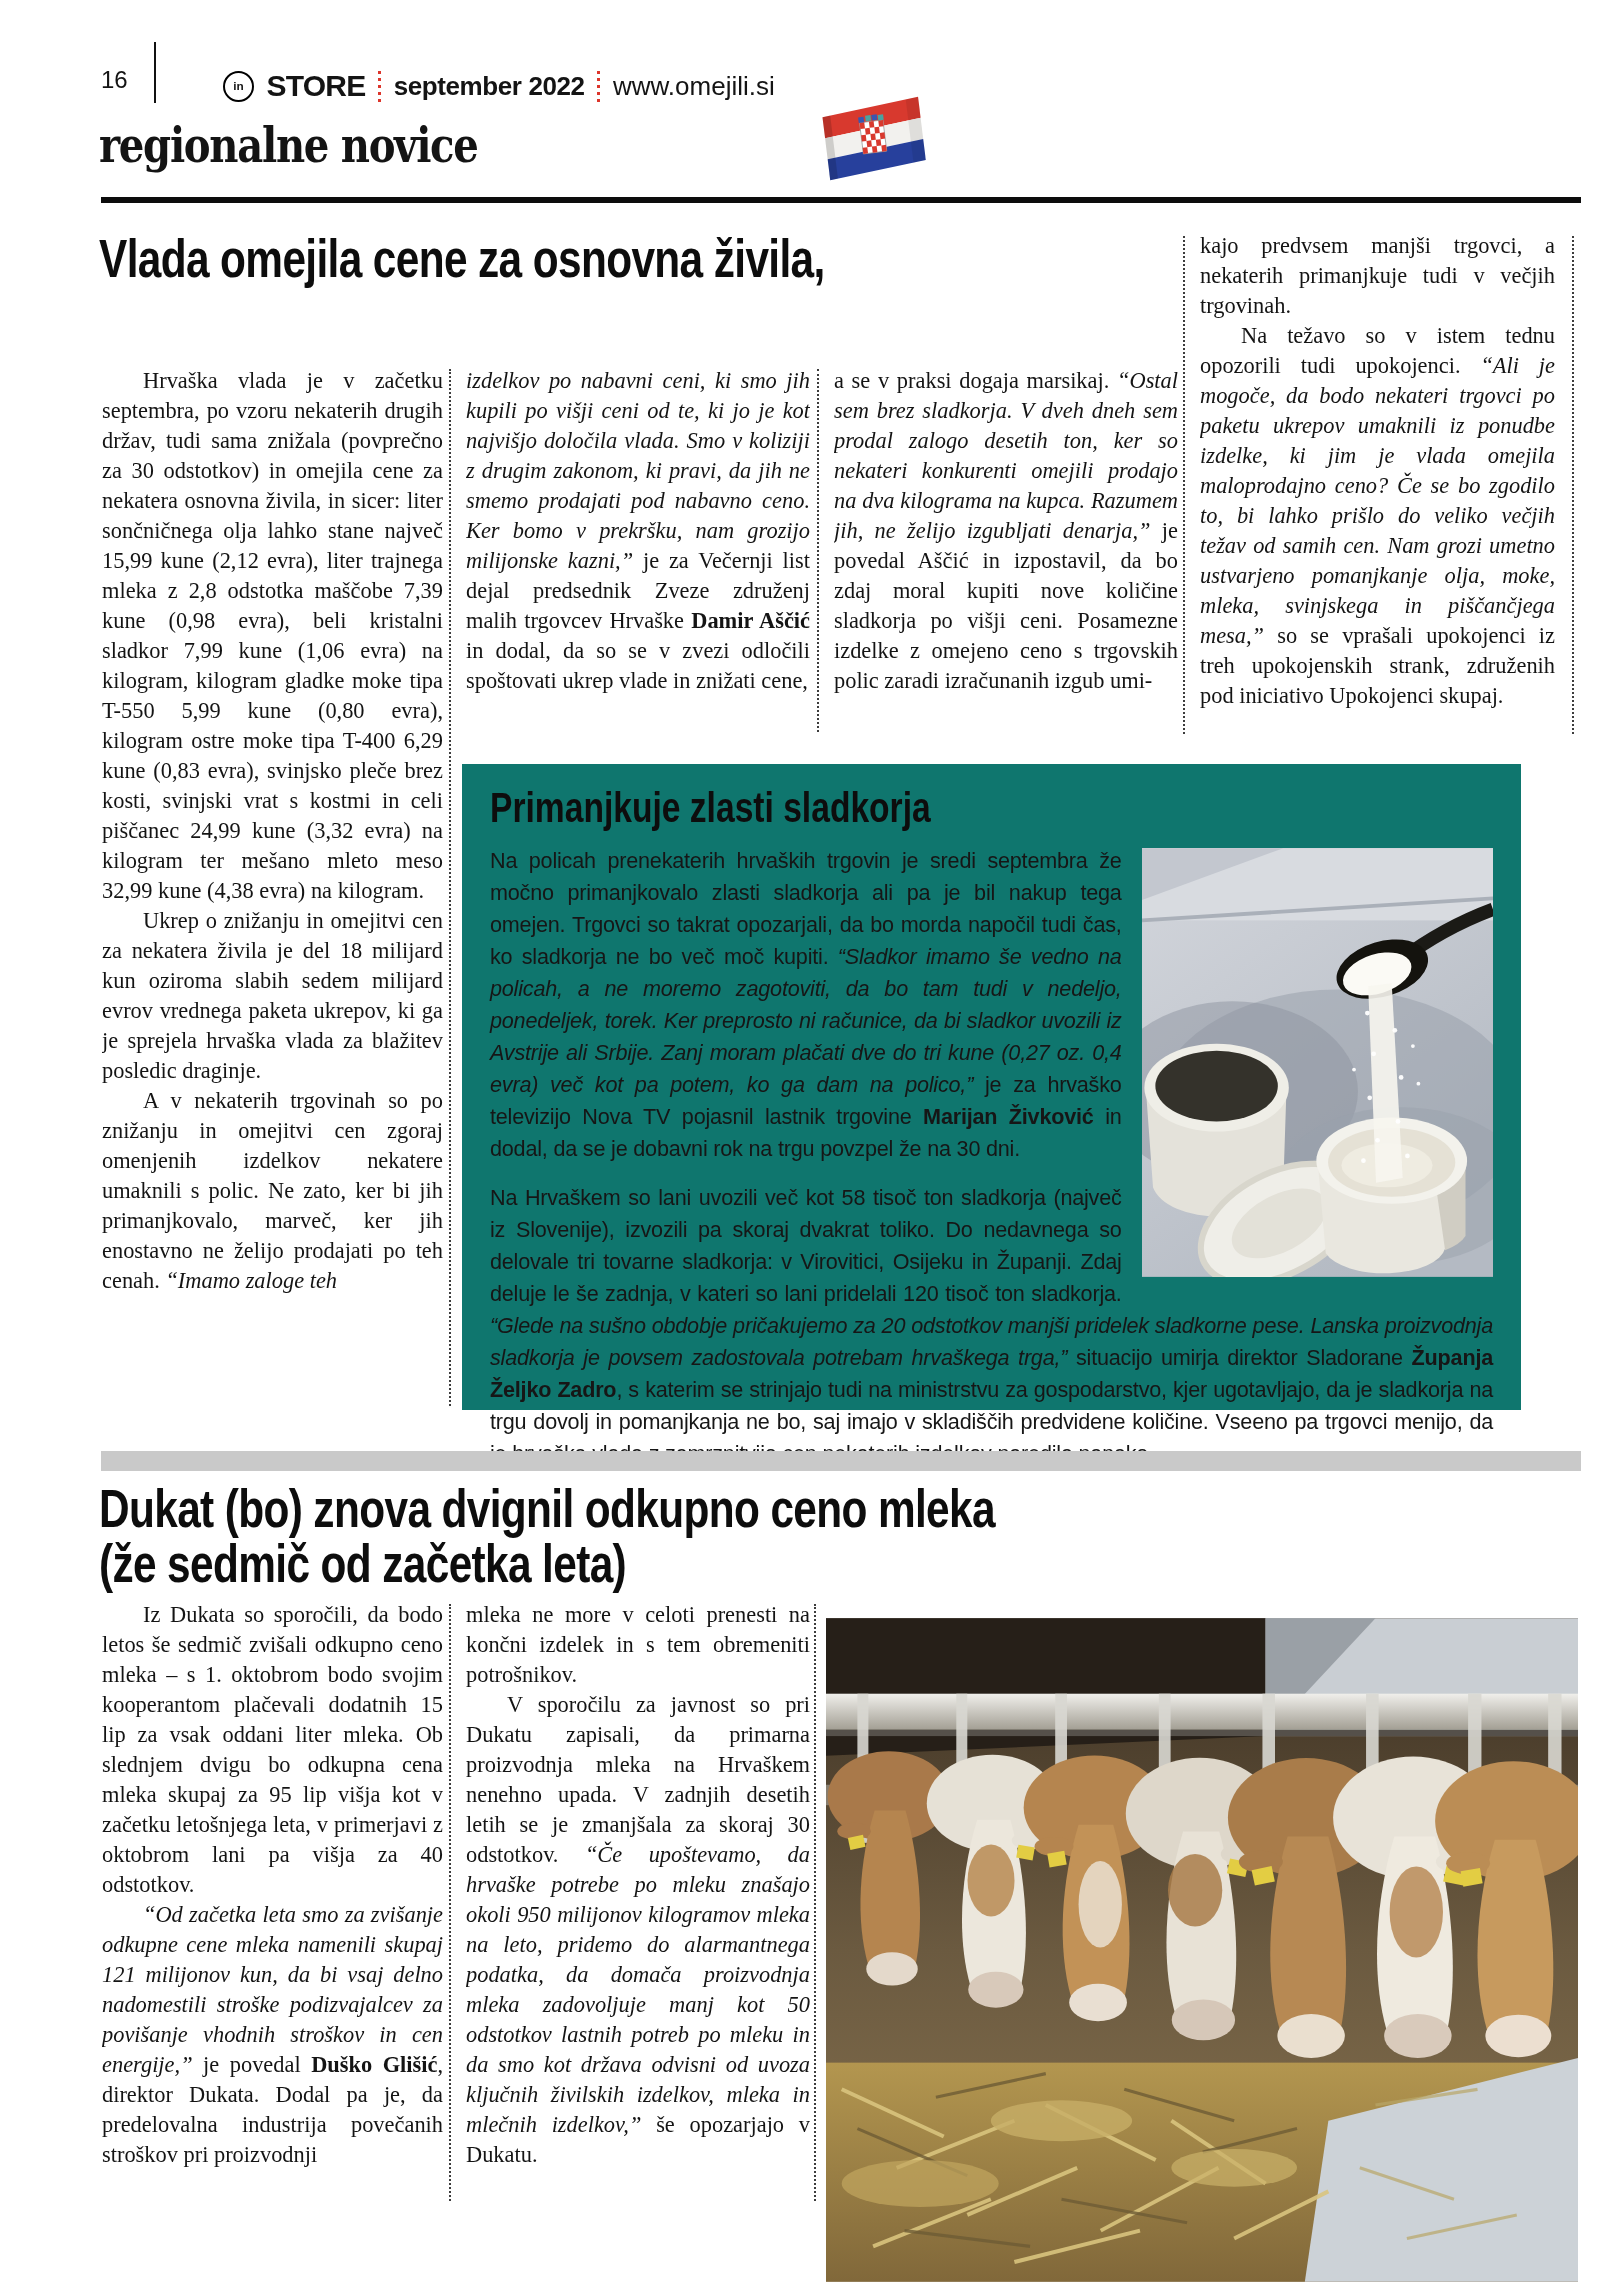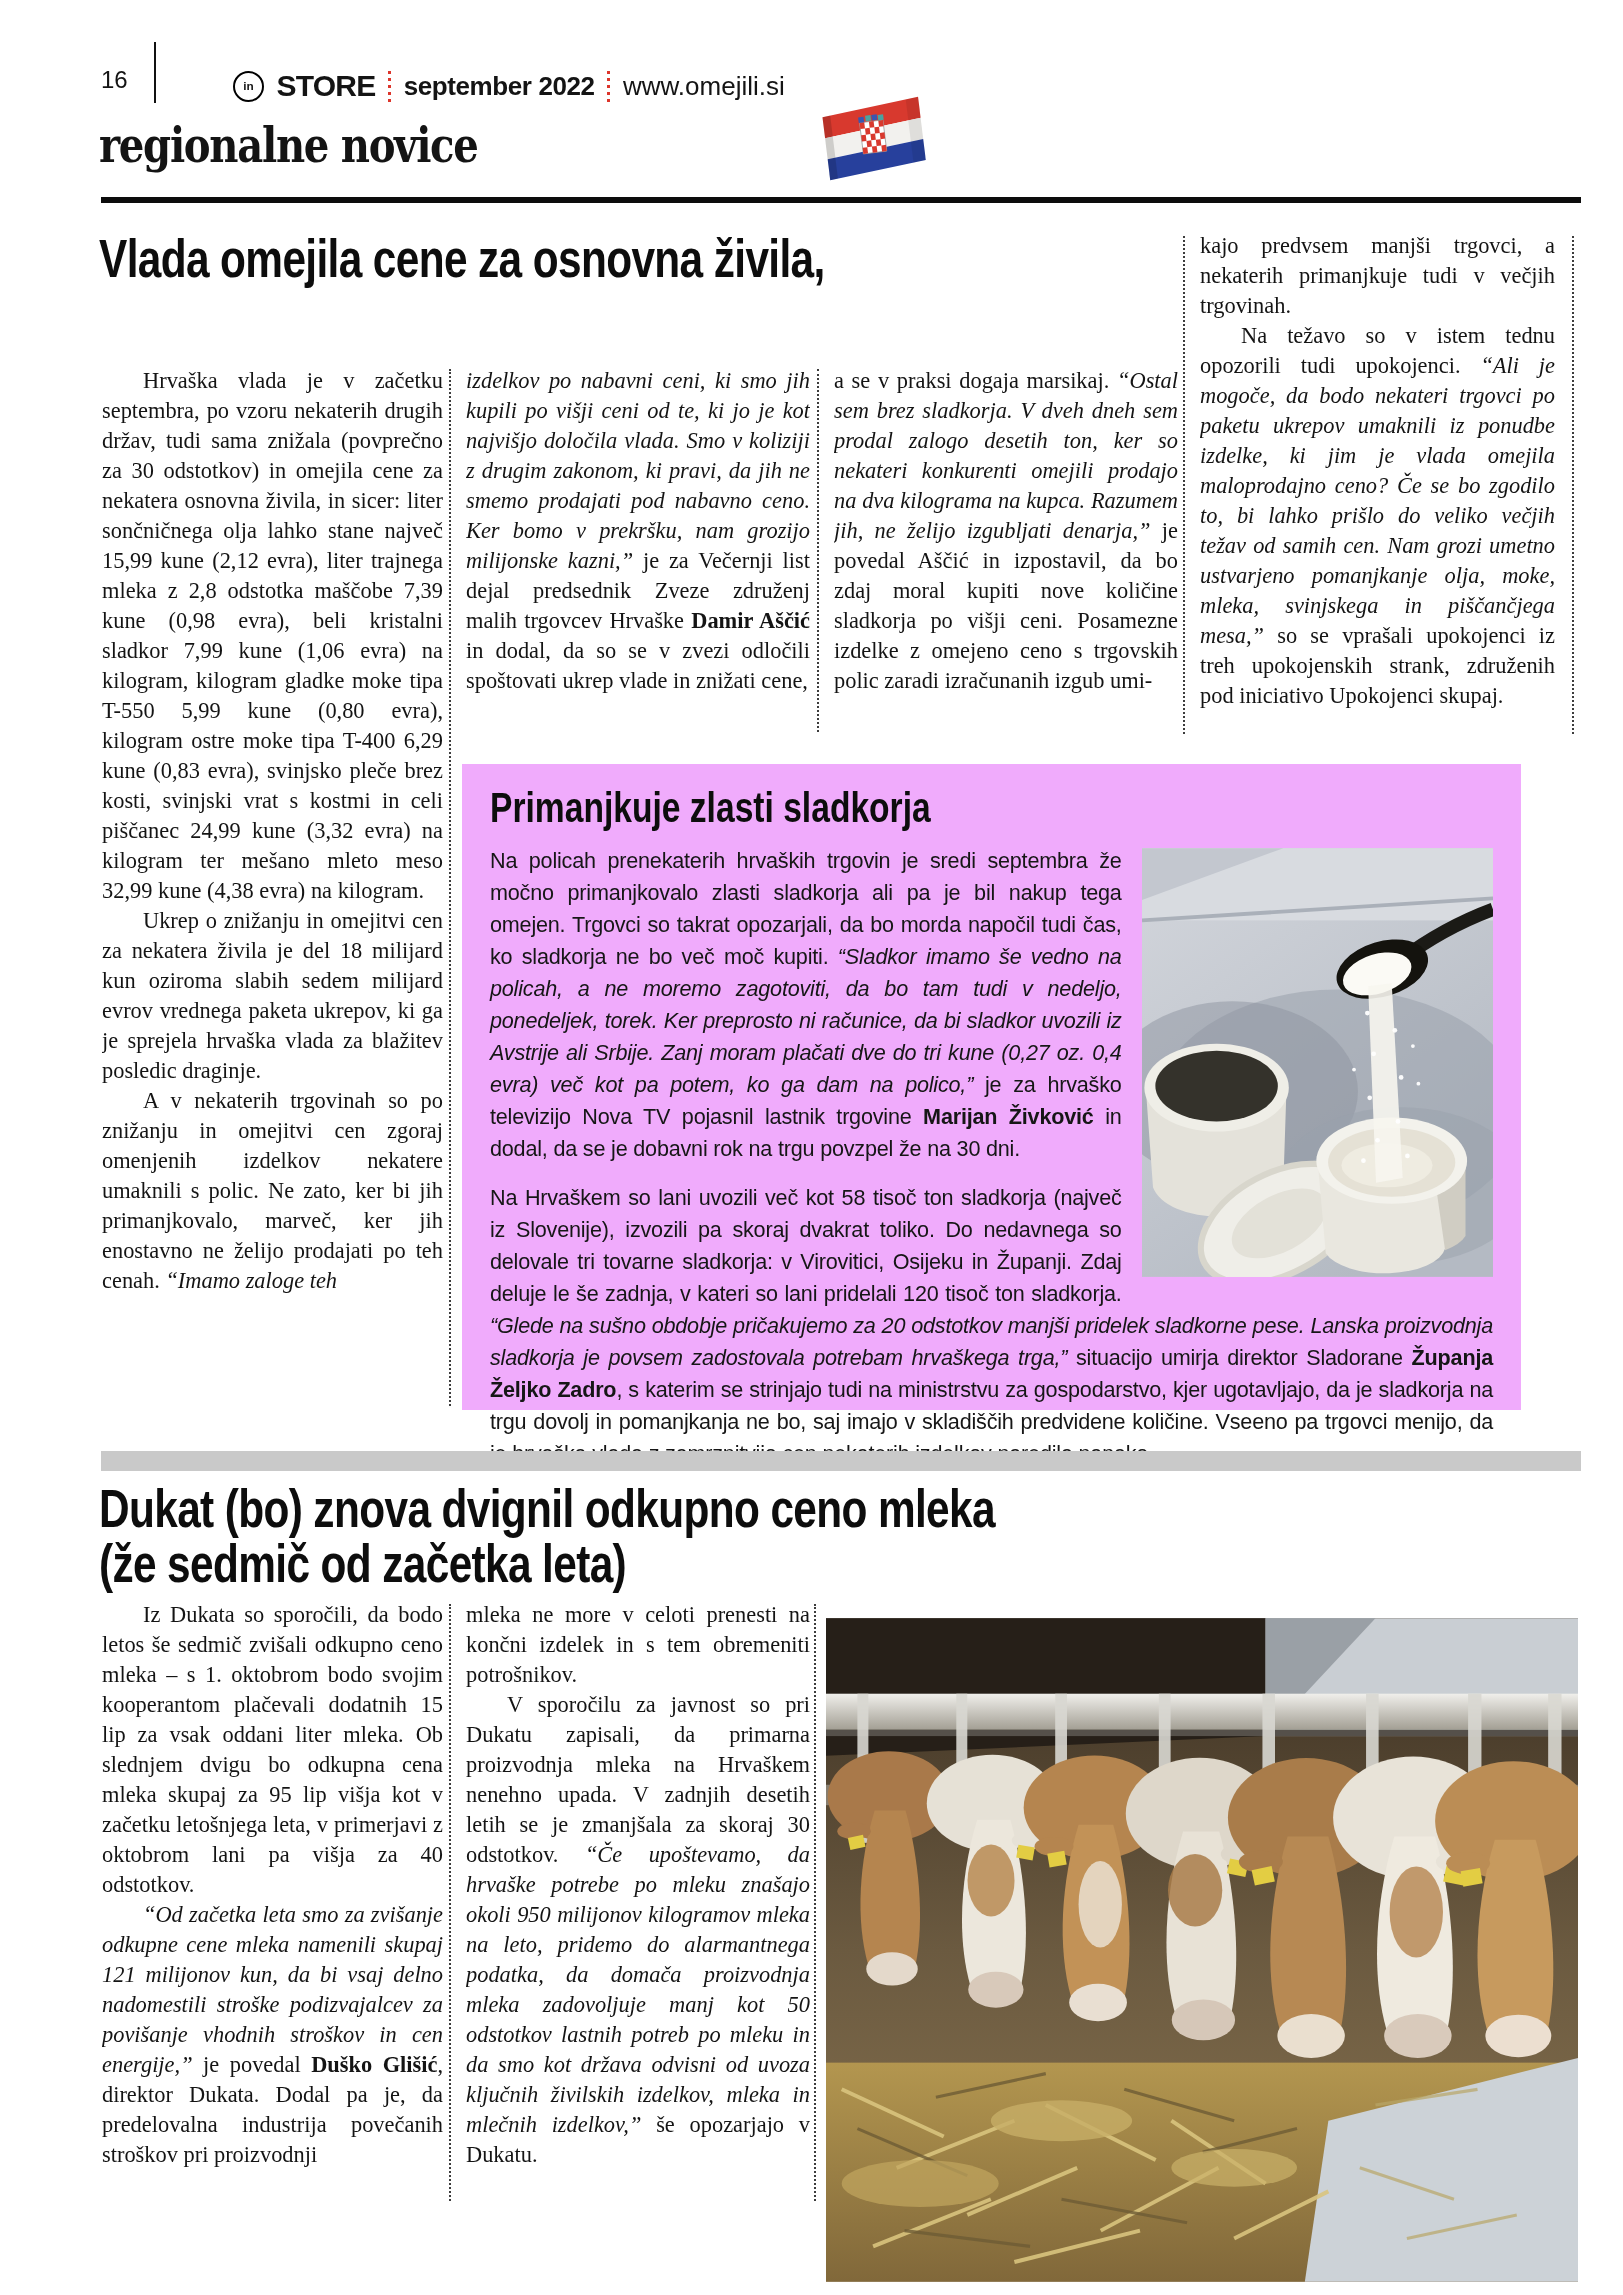--- a/index.html
+++ b/index.html
@@ -29,21 +29,21 @@
 
   
   .col{font-size:22.4px;line-height:30px;text-align:justify;}
   .col p{margin:0;}
   .ind{text-indent:41px;}
   .it{font-style:italic;}
   .bd{font-weight:700;}
   .dotsep{width:0;border-left:2.4px dotted #3c3c3c;}
 
   
-  .graybox{background:#f0abfc;box-sizing:border-box;padding:19px 28px;}
+  .graybox{background:#0f766e;box-sizing:border-box;padding:19px 28px;}
   .box-title{font-family:"Liberation Sans",sans-serif;font-weight:700;font-size:42px;
              line-height:46px;color:#0d0d0d;margin:1.6px 0 14px 0;}
   .box-body{font-family:"Liberation Sans",sans-serif;font-size:21.6px;line-height:32px;
             letter-spacing:-0.2px;text-align:justify;color:#161616;}
   .box-body p{margin:0;}
   .box-body .p2{margin-top:17.3px;}
   .box-photo{float:right;width:351px;height:429px;margin:3.1px 0 11px 20.4px;}
 
   
   .divider2{background:#c9c9c9;}
@@ -51,21 +51,21 @@
   svg{display:block;}
 </style>
 </head>
 <body>
 
 <div id="page">
 
   <div class="abs pagenum" style="left:101px;top:66px;">16</div>
   <div class="abs head-vline" style="left:154px;top:42px;height:61px;"></div>
 
-  <div class="abs logo-row" style="left:233px;top:68px;">
+  <div class="abs logo-row" style="left:223px;top:68px;">
     <span class="in-circle">
         <span>in</span>
       </span>
     <span class="brand">STORE</span>
     <span class="red-dots"></span>
     <span class="issue">september 2022</span>
     <span class="red-dots"></span>
     <span class="website">www.omejili.si</span>
   </div>
 

